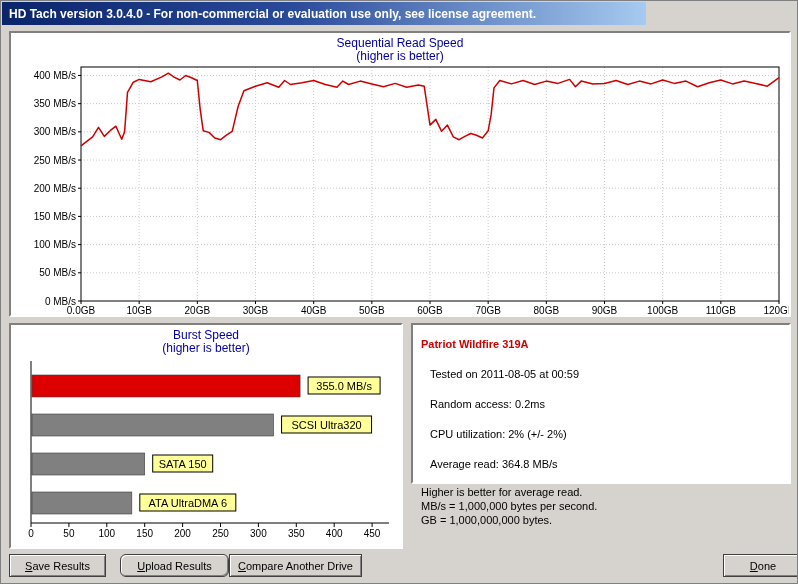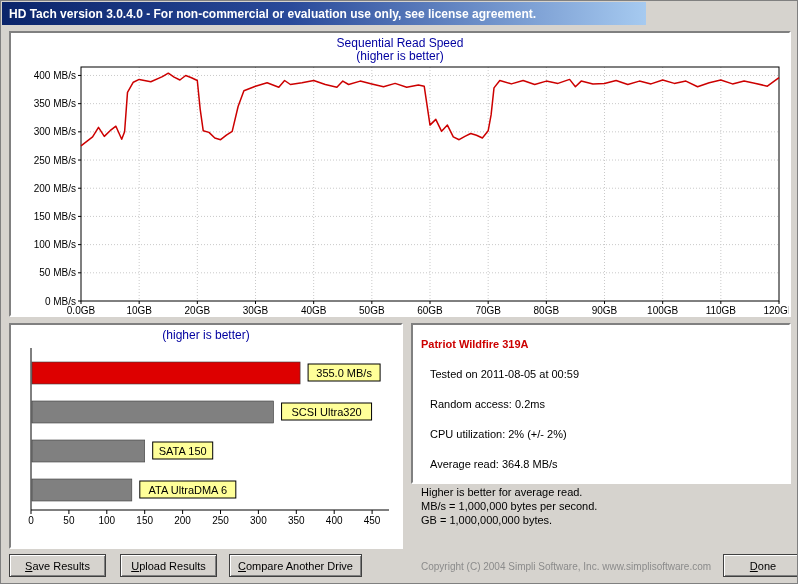--- a/index.html
+++ b/index.html
@@ -31,21 +31,21 @@
   .indent{padding-left:9px;margin-top:16px;}
   .info-gap{height:14px;}
   .btn{
     position:absolute;top:553px;height:23px;background:#d6d3ce;
     border:1px solid #404040;
     box-shadow:inset 1px 1px 0 #ffffff, inset -1px -1px 0 #808080;
     font-family:"Liberation Sans",sans-serif;font-size:11px;color:#000;
     display:flex;align-items:center;justify-content:center;cursor:pointer;padding:0;
   }
   .btn-save{left:8px;width:97px;}
-  .btn-upload{left:119px;width:97px;}
+  .btn-upload{left:119px;width:109px;border-radius:6px;}
   .btn-compare{left:228px;width:133px;}
   .btn-done{left:722px;width:80px;}
   .copyright{position:absolute;left:420px;top:560px;font-size:10px;color:#8b8b8b;white-space:nowrap;}
 </style>
 </head>
 <body>
 
 <div class="window">
 
   <div class="titlebar">
@@ -118,20 +118,21 @@
         <text x="65" y="72.34337349397592" text-anchor="end" class="tick">300 MB/s</text>
         <line x1="67" y1="40.650602409638566" x2="70" y2="40.650602409638566" stroke="#000"></line>
         <text x="65" y="44.150602409638566" text-anchor="end" class="tick">350 MB/s</text>
         <line x1="67" y1="12.457831325301214" x2="70" y2="12.457831325301214" stroke="#000"></line>
         <text x="65" y="15.957831325301214" text-anchor="end" class="tick">400 MB/s</text>
         <polyline points="70.0,82.9 75.8,78.4 81.6,73.9 87.5,64.3 93.3,73.4 99.1,67.7 104.9,63.2 110.7,76.2 113.6,68.8 116.5,29.4 122.3,19.2 128.2,16.4 139.8,18.7 151.4,13.6 157.3,10.2 163.1,14.1 168.9,17.0 174.7,12.5 180.5,14.7 186.3,17.5 189.2,46.3 192.2,67.7 198.0,69.4 203.8,75.0 209.6,76.7 215.4,72.2 221.2,68.3 227.1,43.5 232.9,27.7 244.5,23.2 256.1,19.8 267.8,24.3 273.6,17.5 279.4,21.5 291.0,19.8 302.7,17.5 314.3,21.5 325.9,24.3 331.8,18.1 337.6,21.5 349.2,18.1 360.8,20.9 372.5,23.7 384.1,20.4 395.7,24.3 407.4,22.0 413.2,23.2 419.0,62.1 424.8,56.4 430.6,68.3 436.4,62.1 442.3,73.9 448.1,76.7 453.9,73.4 459.7,70.5 465.5,72.2 471.4,75.0 477.2,67.7 480.1,51.9 483.0,24.9 488.8,17.5 500.4,20.9 512.1,17.5 523.7,21.5 535.3,18.1 547.0,20.4 558.6,16.4 564.4,23.7 570.2,18.1 581.9,20.9 593.5,20.4 605.1,17.5 616.8,21.5 628.4,18.1 640.0,20.9 651.7,17.0 663.3,20.4 674.9,18.1 686.6,23.7 698.2,19.8 709.8,17.0 721.5,20.9 733.1,18.1 744.7,20.4 756.4,23.2 768.0,14.7" fill="none" stroke="#cc0000" stroke-width="1.5" stroke-linejoin="round"></polyline>
       </svg>
   </div>
 
   <div class="panel burst-panel">
+    <div class="chart-title">Burst Speed</div>
     <div class="chart-subtitle">(higher is better)</div>
     <svg width="390" height="190" viewBox="0 0 390 190">
         <rect x="21" y="20" width="268.09" height="22" fill="#dd0000" stroke="#3c3c3c" stroke-width="0.6"></rect>
         <rect x="297.09" y="22" width="72" height="17" fill="#ffff99" stroke="#000"></rect>
         <text x="333.09" y="34.5" text-anchor="middle" class="barlabel">355.0 MB/s</text>
         <rect x="21" y="59" width="241.56" height="22" fill="#808080" stroke="#3c3c3c" stroke-width="0.6"></rect>
         <rect x="270.56" y="61" width="90" height="17" fill="#ffff99" stroke="#000"></rect>
         <text x="315.56" y="73.5" text-anchor="middle" class="barlabel">SCSI Ultra320</text>
         <rect x="21" y="98" width="112.69999999999999" height="22" fill="#808080" stroke="#3c3c3c" stroke-width="0.6"></rect>
         <rect x="141.7" y="100" width="60" height="17" fill="#ffff99" stroke="#000"></rect>
@@ -182,15 +183,14 @@
   <button class="btn btn-upload">
       <span><u>U</u><span>pload Results</span></span>
     </button>
   <button class="btn btn-compare">
       <span><u>C</u><span>ompare Another Drive</span></span>
     </button>
   <button class="btn btn-done">
       <span><u>D</u><span>one</span></span>
     </button>
 
-  <div class="copyright">Copyright (C) 2004 Simpli Software, Inc. www.simplisoftware.com</div>
 
 </div>
 
 </body></html>

